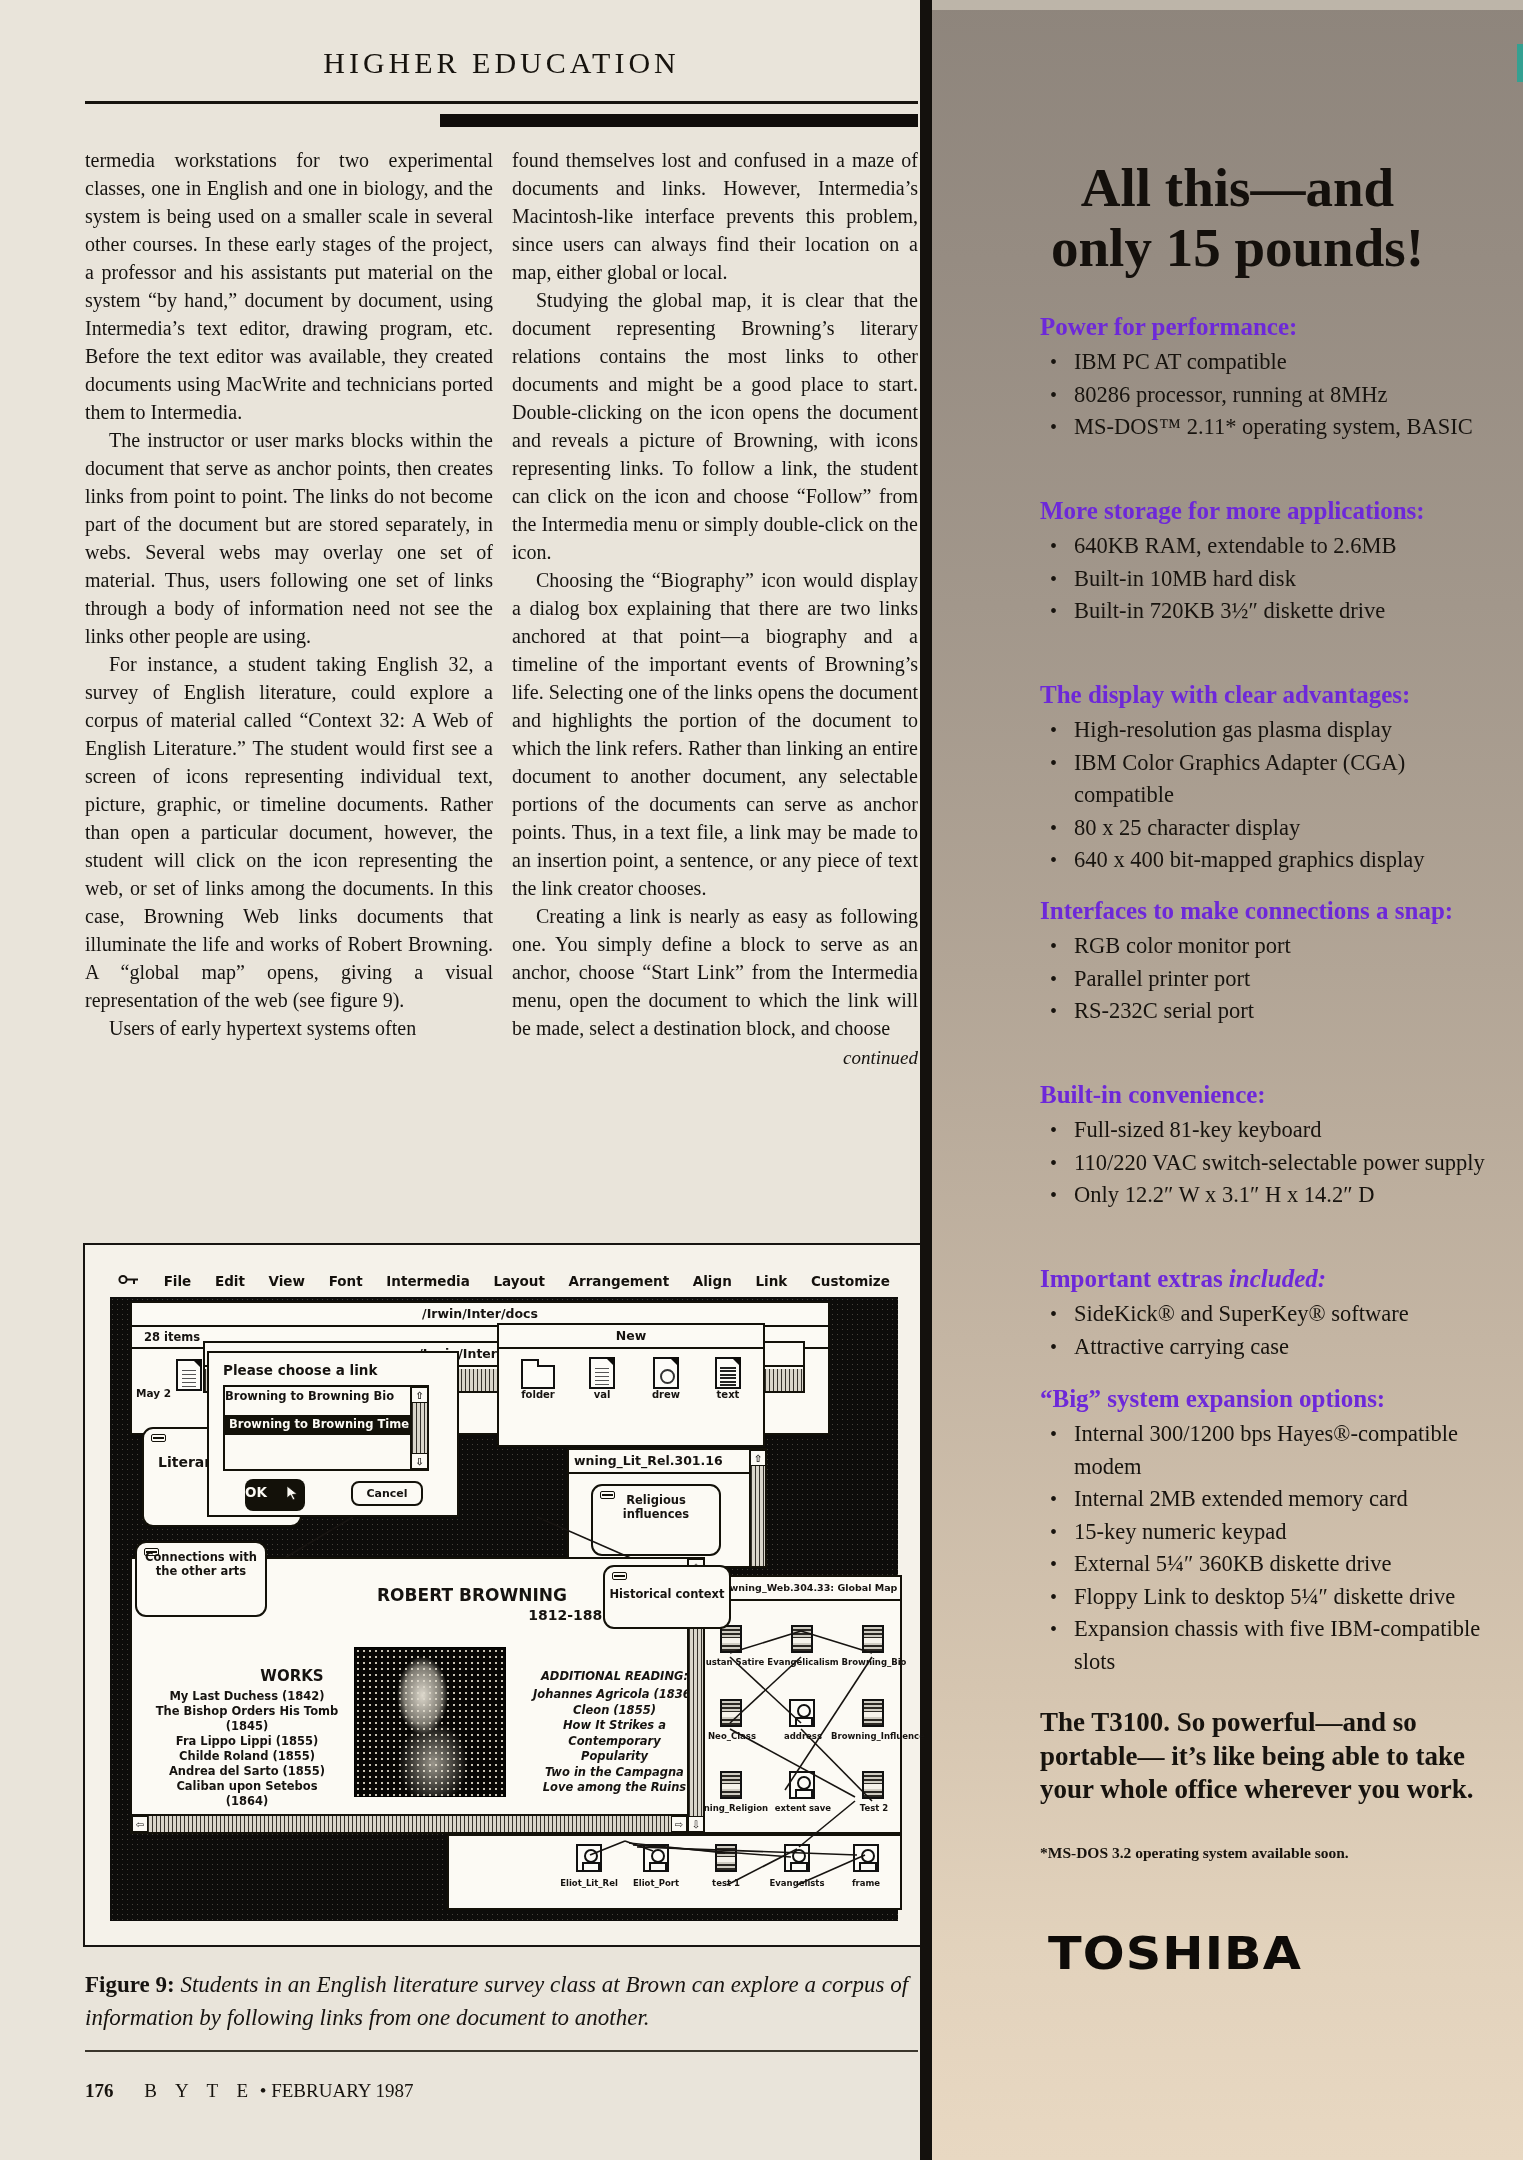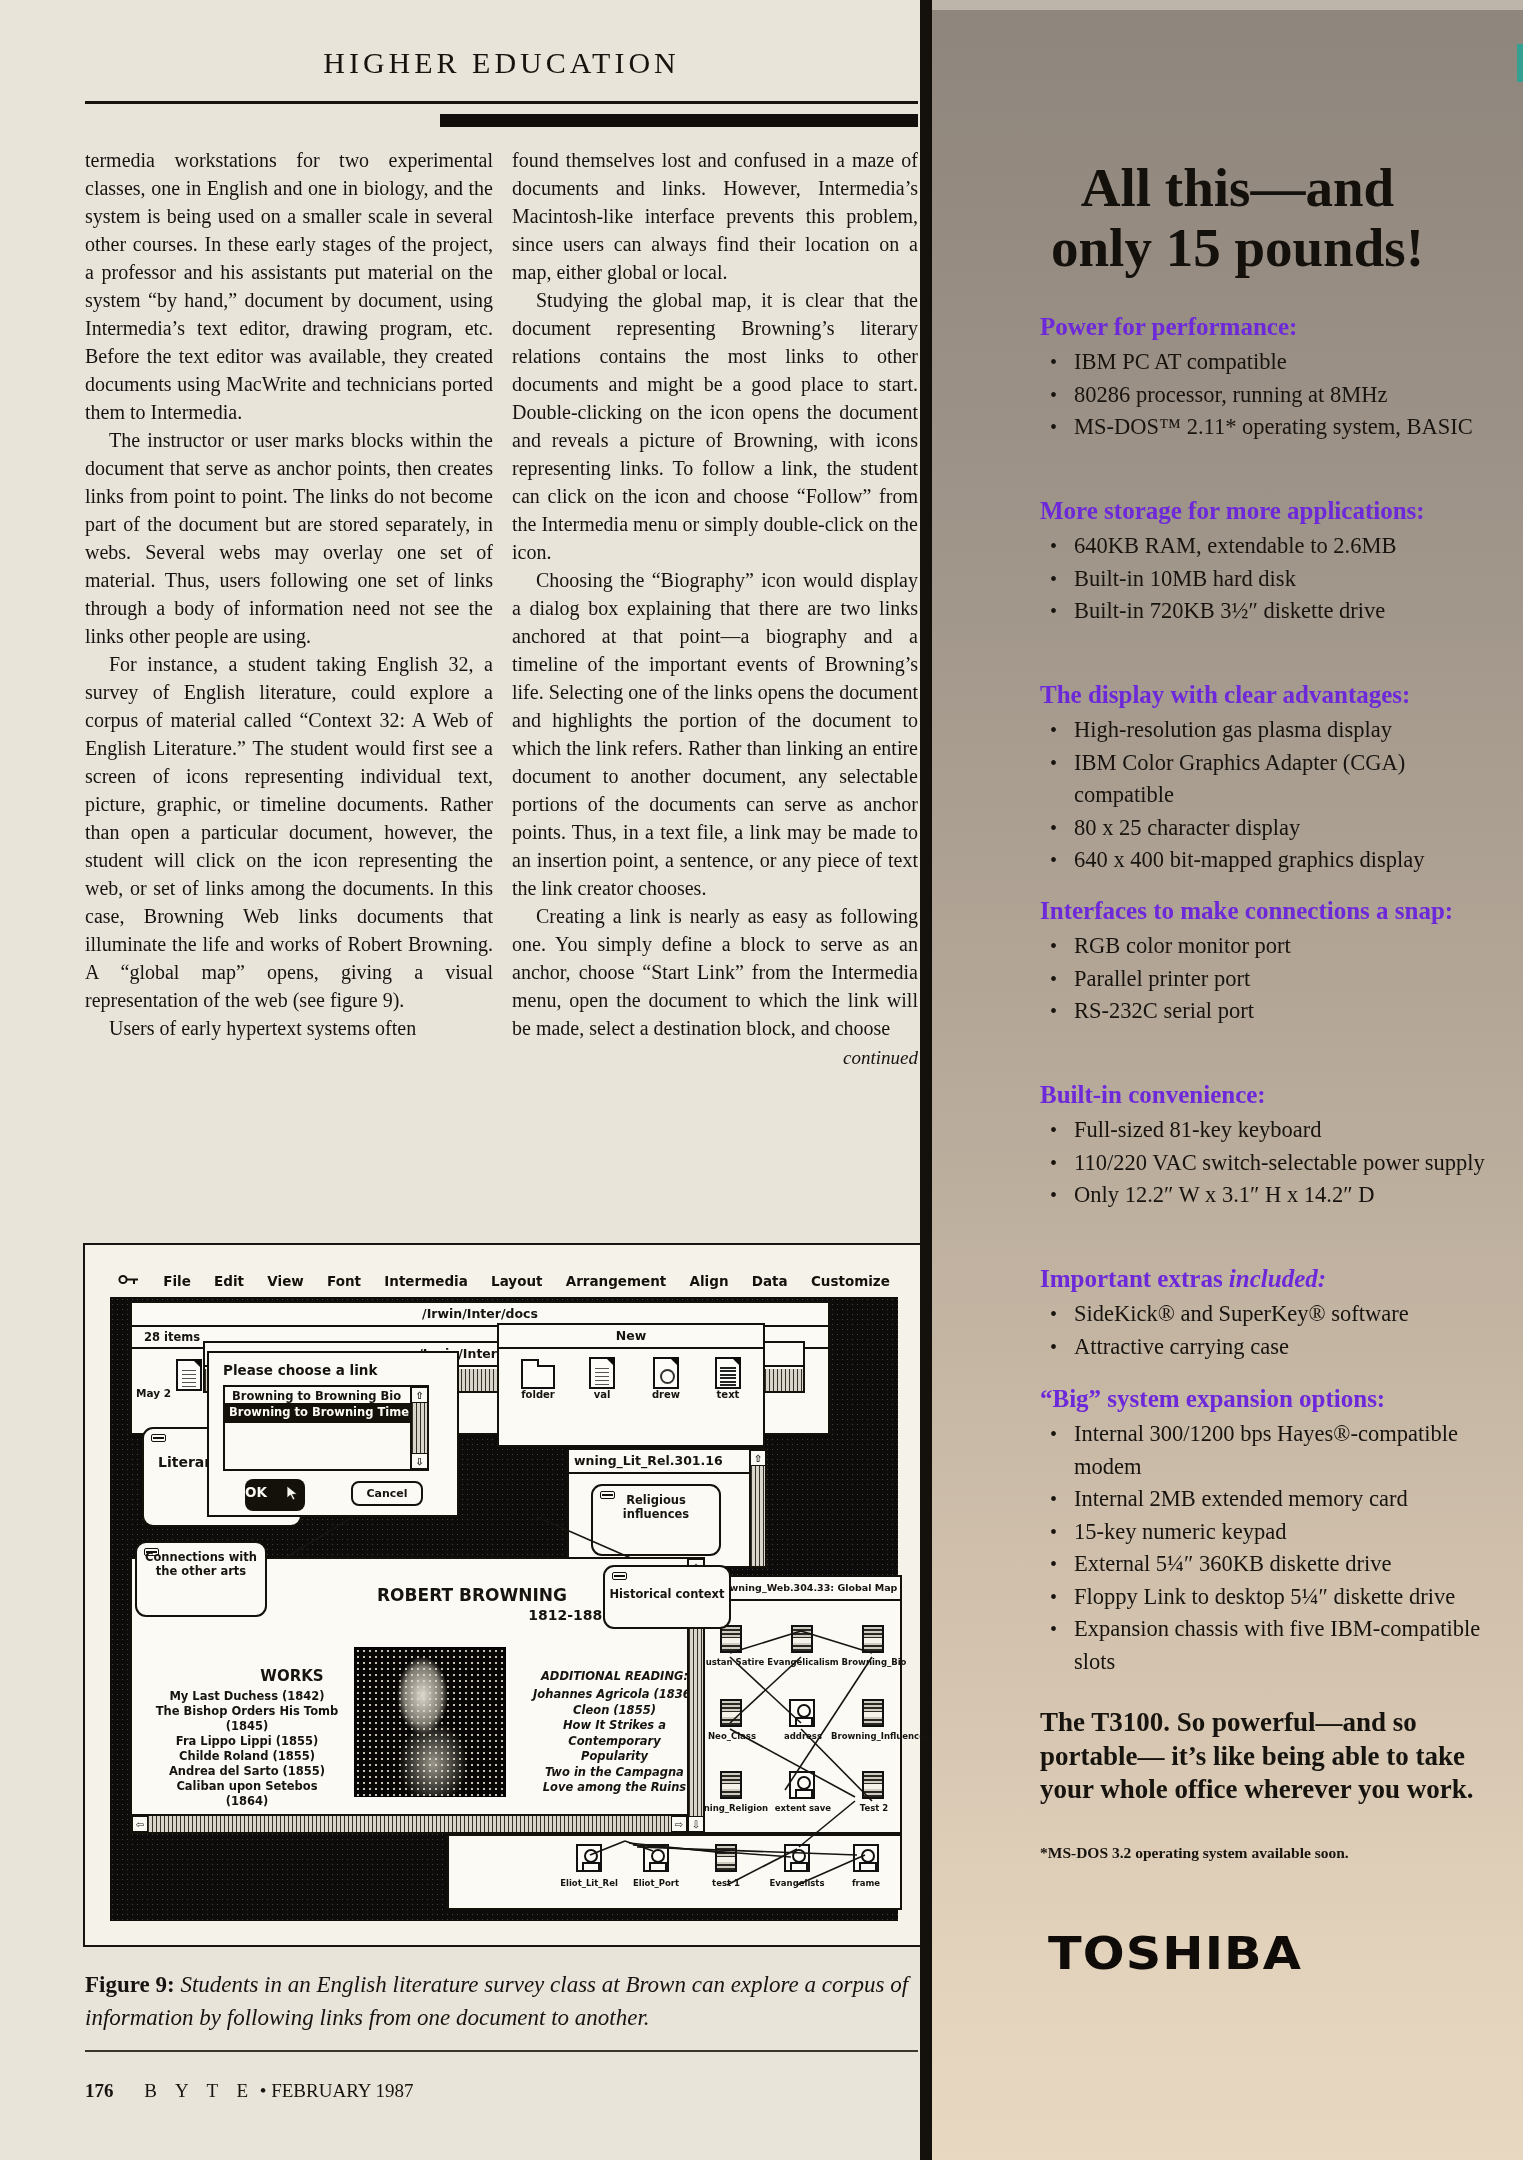--- a/index.html
+++ b/index.html
@@ -125,21 +125,21 @@
         </svg>
     </span>
     <span>File</span>
     <span>Edit</span>
     <span>View</span>
     <span>Font</span>
     <span>Intermedia</span>
     <span>Layout</span>
     <span>Arrangement</span>
     <span>Align</span>
-    <span>Data</span>
+    <span>Link</span>
     <span>Customize</span>
   </div>
 
   <div class="abs desk"></div>
 
   <div class="win macfont" style="left:45px;top:56px;width:700px;height:134px;z-index:2;">
     <div class="titlebar">/Irwin/Inter/docs</div>
     <div style="height:22px;border-bottom:2px solid #131109;font-size:11.5px;line-height:20px;padding-left:12px;">28 items</div>
     <div style="position:absolute;left:4px;top:84px;font-size:10.5px;">May 2</div>
     <div class="icon-docfile icon-lines" style="position:absolute;left:44px;top:56px;"></div>
@@ -295,21 +295,21 @@
     <div>the other arts</div>
   </div>
   <div class="rounded-box macfont" style="left:518px;top:320px;width:128px;height:64px;z-index:12;padding-top:20px;">
     <div class="menu-glyph"></div>
     <div>Historical context</div>
   </div>
 
   <div class="win macfont" style="left:122px;top:106px;width:252px;height:166px;z-index:30;border-width:2.5px;">
     <div style="position:absolute;left:14px;top:9px;font-size:13.5px;">Please choose a link</div>
     <div style="position:absolute;left:14px;top:32px;width:206px;height:86px;border:2px solid #131109;">
-      <div style="height:16px;font-size:11.5px;line-height:19px;padding-left:7px;white-space:nowrap;overflow:hidden;">Browning to Browning Bio</div>
+      <div style="height:28px;font-size:11.5px;line-height:19px;padding-left:0;white-space:nowrap;overflow:hidden;">Browning to Browning Bio</div>
       <div style="height:20px;font-size:11.5px;line-height:19px;padding-left:4px;background:#131109;color:#fcfaf4;white-space:nowrap;overflow:hidden;">Browning to Browning Timeline</div>
       <div class="hatch" style="position:absolute;top:0;bottom:0;right:0;width:17px;border-left:2px solid #131109;">
         <div class="sb-arrow" style="top:0;left:-1px;width:17px;">⇧</div>
         <div class="sb-arrow" style="bottom:0;left:-1px;width:17px;">⇩</div>
       </div>
     </div>
     <div style="position:absolute;left:36px;top:126px;width:60px;height:32px;background:#131109;color:#fcfaf4;border-radius:8px;text-align:left;font-size:13.5px;line-height:27px;">
       <span>OK</span>
       <svg width="13" height="16" viewBox="0 0 13 16" style="position:absolute;right:6px;top:6px;">
           <path d="M1 1 L1 13 L4.5 10 L7 15 L9 14 L6.5 9.5 L11 9 Z" fill="#fcfaf4" stroke="#131109" stroke-width="0.8"></path>

